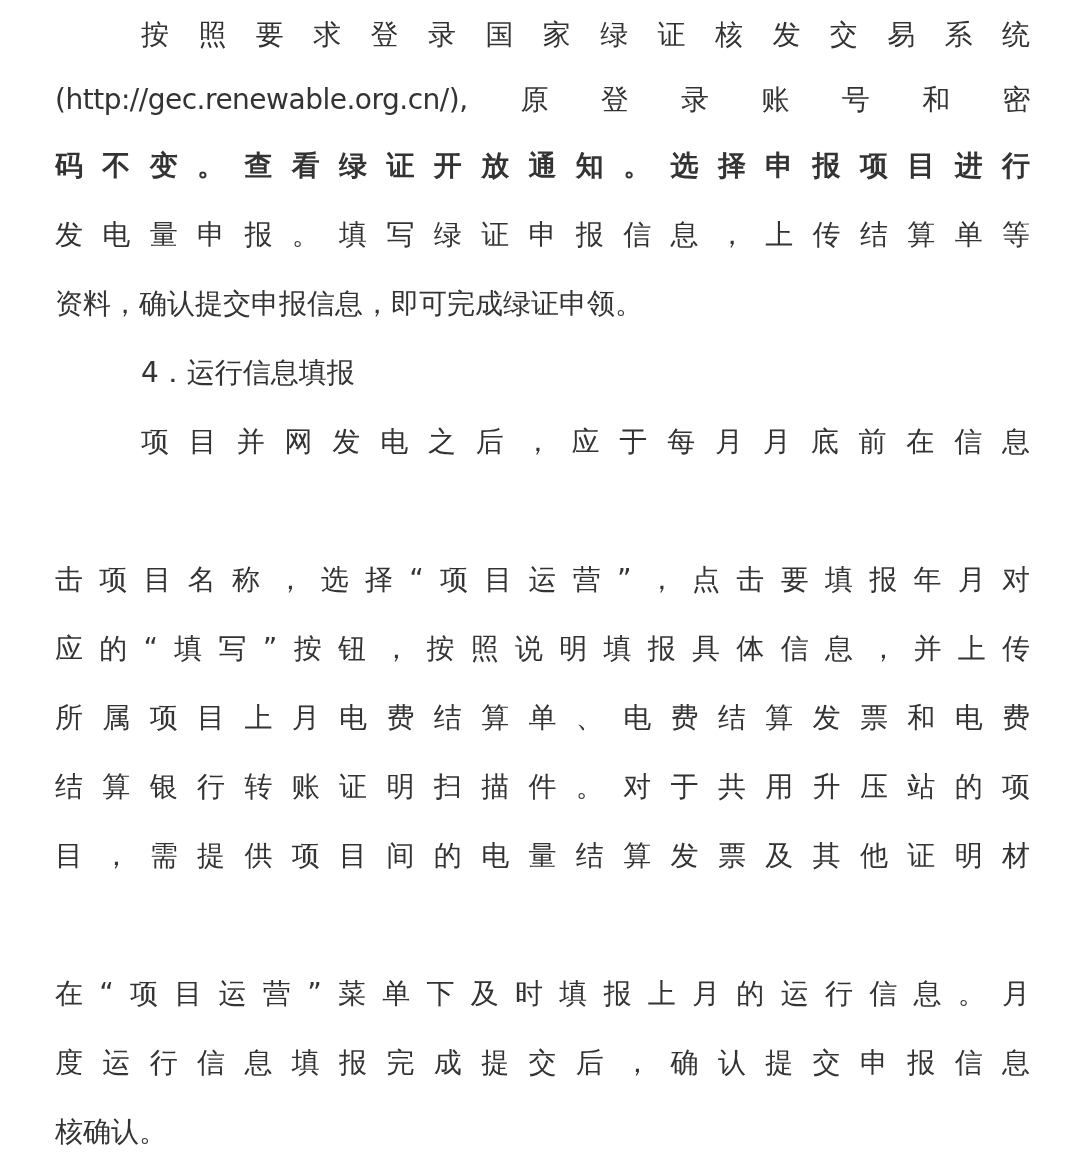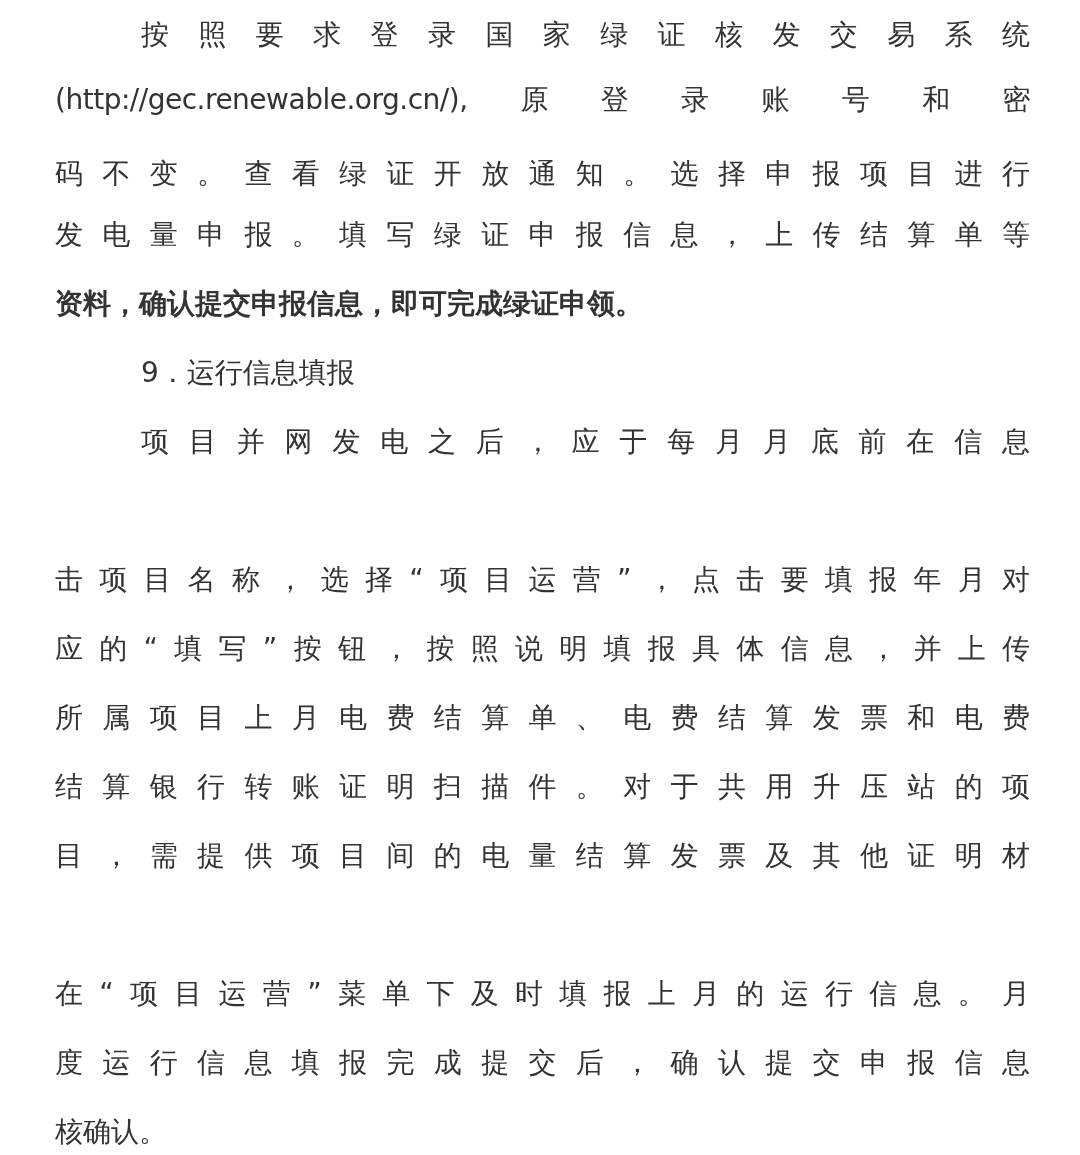--- a/index.html
+++ b/index.html
@@ -45,25 +45,25 @@
     letter-spacing: -0.5px;
   }
 </style>
 </head>
 <body>
 
 <div class="page">
 
   <div class="line indent justify" style="top:0px;">按照要求登录国家绿证核发交易系统</div>
   <div class="line justify url" style="top:65px;">(http://gec.renewable.org.cn/),原登录账号和密</div>
-  <div class="line justify" style="top:139px;">码不变。查看绿证开放通知。选择申报项目进行</div>
+  <div class="line justify" style="top:131px;font-weight:bold;">码不变。查看绿证开放通知。选择申报项目进行</div>
   <div class="line justify" style="top:200px;">发电量申报。填写绿证申报信息，上传结算单等</div>
-  <div class="line" style="top:269px;font-weight:bold;">资料，确认提交申报信息，即可完成绿证申领。</div>
+  <div class="line" style="top:269px;">资料，确认提交申报信息，即可完成绿证申领。</div>
 
-  <div class="line indent" style="top:338px;">9．运行信息填报</div>
+  <div class="line indent" style="top:338px;">4．运行信息填报</div>
 
   <div class="line indent justify" style="top:407px;">项目并网发电之后，应于每月月底前在信息</div>
   <div class="line justify" style="top:545px;">击项目名称，选择“项目运营”，点击要填报年月对</div>
   <div class="line justify" style="top:614px;">应的“填写”按钮，按照说明填报具体信息，并上传</div>
   <div class="line justify" style="top:683px;">所属项目上月电费结算单、电费结算发票和电费</div>
   <div class="line justify" style="top:752px;">结算银行转账证明扫描件。对于共用升压站的项</div>
   <div class="line justify" style="top:821px;">目，需提供项目间的电量结算发票及其他证明材</div>
   <div class="line justify" style="top:959px;">在“项目运营”菜单下及时填报上月的运行信息。月</div>
   <div class="line justify" style="top:1028px;">度运行信息填报完成提交后，确认提交申报信息</div>
   <div class="line" style="top:1097px;">核确认。</div>

